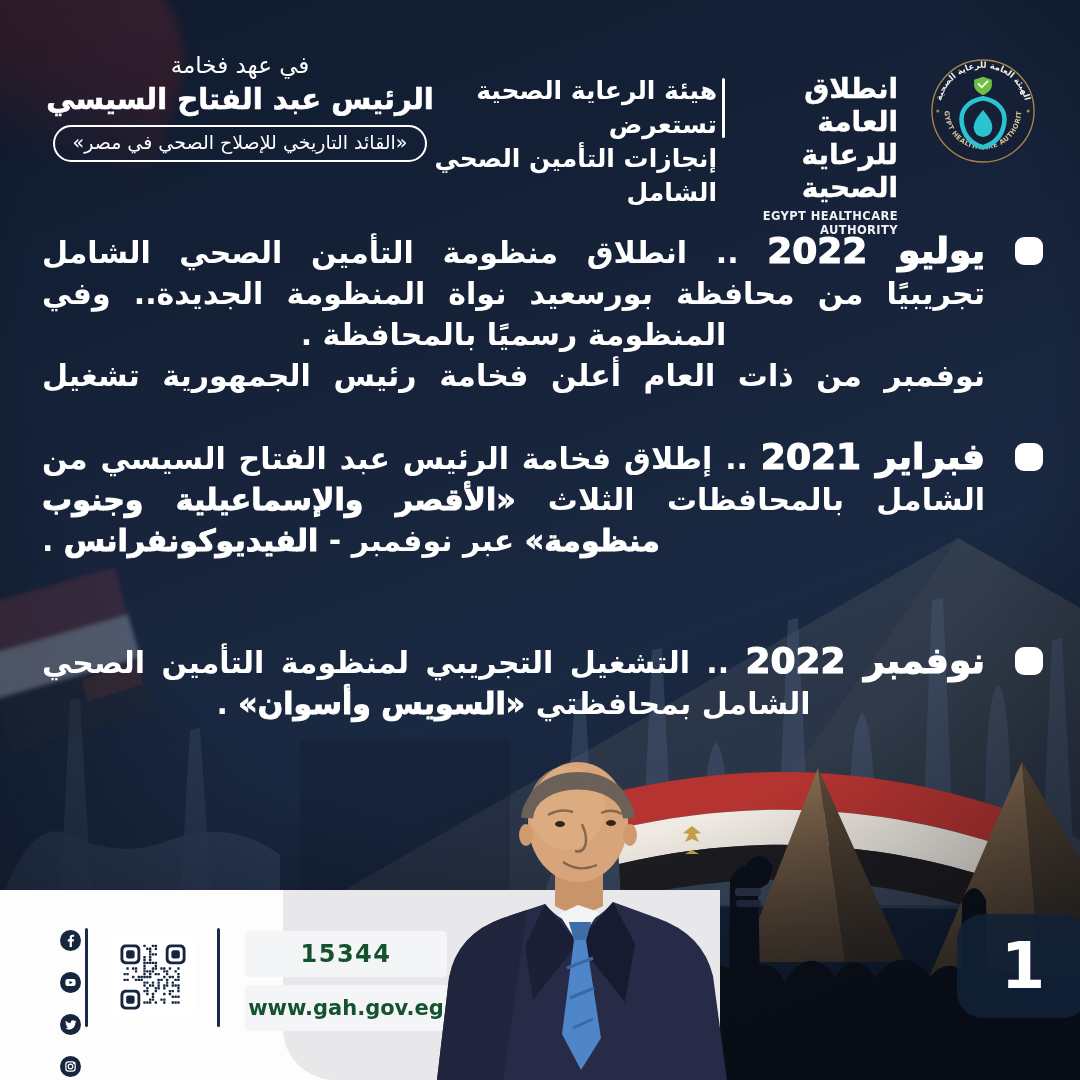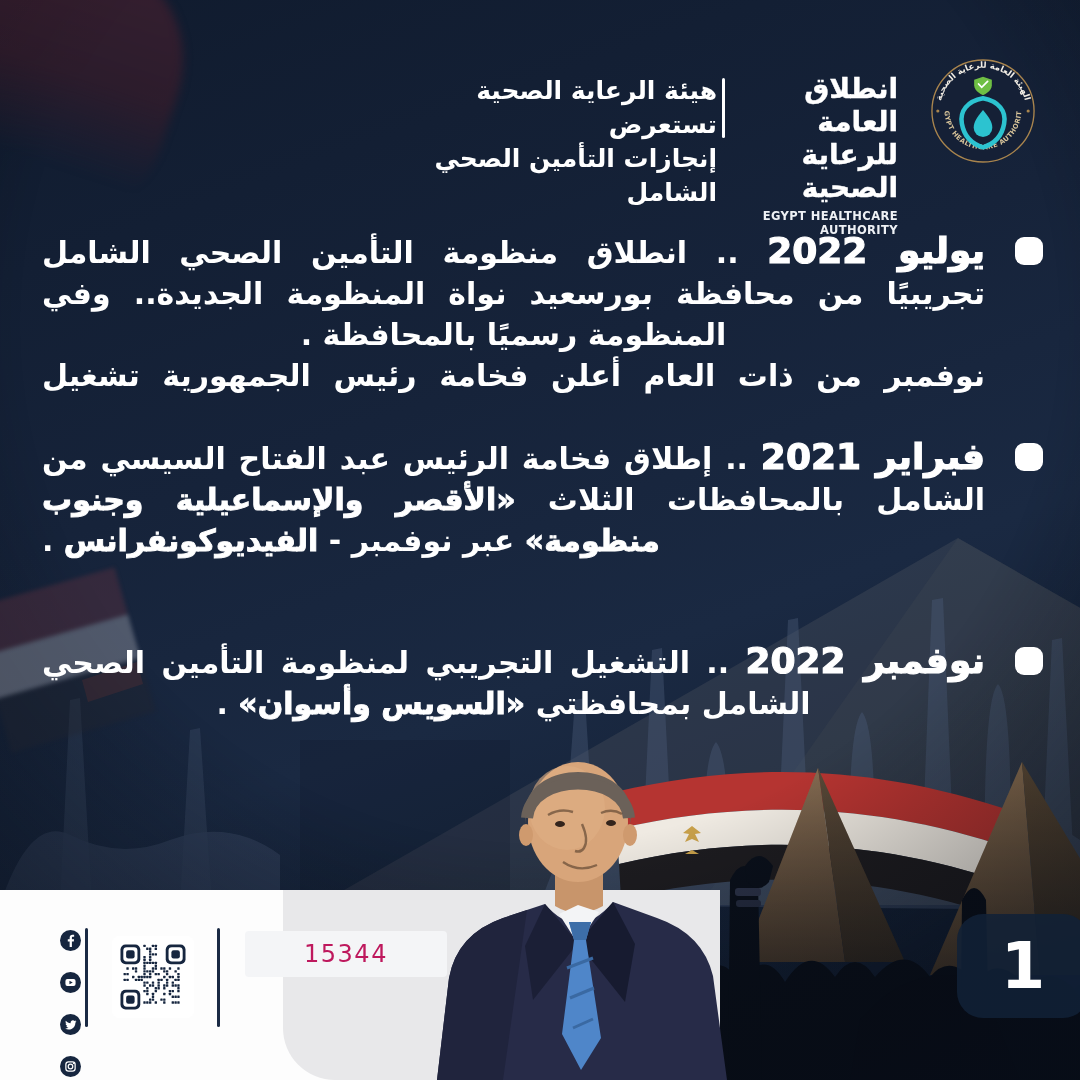--- a/index.html
+++ b/index.html
@@ -31,21 +31,21 @@
   .marker{position:absolute;right:-58px;top:7px;width:28px;height:28px;border-radius:9px;background:#fff;}
   
   .white-band{left:0;top:890px;width:720px;height:190px;background:#fdfdfd;z-index:6;}
   .gray-blob{left:283px;top:890px;width:437px;height:190px;background:#e8e8ea;
              border-radius:0 0 0 52px;z-index:6;}
   .socials{left:60px;top:930px;width:22px;z-index:7;display:flex;flex-direction:column;gap:21px;}
   .sicon{width:21px;height:21px;}
   .foot-div{top:928px;width:3px;height:99px;background:#1a2a44;border-radius:2px;z-index:7;}
   #qr{left:112px;top:936px;width:82px;height:82px;z-index:7;}
   .pill{left:245px;width:202px;height:46px;background:#f4f5f7;border-radius:4px;z-index:7;
-        display:flex;align-items:center;justify-content:center;color:#be185d;font-weight:400;}
+        display:flex;align-items:center;justify-content:center;color:#14532d;font-weight:700;}
   .pill.hot{top:931px;font-size:24px;letter-spacing:1.5px;}
   .pill.web{top:985px;font-size:21px;}
   .page-box{left:957px;top:914px;width:132px;height:104px;background:rgba(17,33,55,.88);
             border-radius:26px;z-index:6;display:flex;align-items:center;justify-content:center;
             color:#fff;font-size:64px;font-weight:700;}
   
   #bg-art{left:0;top:0;z-index:1;}
   #sisi{left:415px;top:738px;width:335px;height:342px;z-index:8;}
   .corner-flag{left:-55px;top:-45px;width:230px;height:260px;z-index:2;opacity:.5;filter:blur(5px);
                transform:rotate(18deg);background:linear-gradient(180deg,#5a2230 0%,#471c28 45%,transparent 80%);
@@ -123,20 +123,25 @@
       <path d="M745,866 q14,-20 28,0 l-4,16 q-10,12 -22,0 Z"></path>
       <path d="M960,1080 L962,900 q12,-24 24,0 L990,1080 Z"></path>
       <path d="M860,1020 q50,-60 120,-40 l40,100 l-170,0 Z" opacity=".9"></path>
       <rect x="735" y="888" width="26" height="8" rx="3" fill="#2b3248"></rect>
       <rect x="736" y="900" width="25" height="7" rx="3" fill="#242b3f"></rect>
     </g>
 
     <rect x="0" y="0" width="1080" height="1080" fill="url(#vign)"></rect>
   </svg>
 
+  <div class="abs era">
+    <div class="era-l1">في عهد فخامة</div>
+    <div class="era-l2">الرئيس عبد الفتاح السيسي</div>
+    <div class="era-badge">«القائد التاريخي للإصلاح الصحي في مصر»</div>
+  </div>
 
   <div class="abs main-title">
     <div>هيئة الرعاية الصحية تستعرض</div>
     <div>إنجازات التأمين الصحي الشامل</div>
   </div>
 
   <div class="abs hdr-div"></div>
 
   <div class="abs auth">
     <div class="auth-ar">انطلاق العامة</div>
@@ -345,20 +350,23 @@
         <rect x="21.08" y="23.08" width=".84" height=".84" rx=".18"></rect>
         <rect x="22.08" y="23.08" width=".84" height=".84" rx=".18"></rect>
         <rect x="23.08" y="23.08" width=".84" height=".84" rx=".18"></rect>
       </g>
   </svg>
   <div class="abs foot-div" style="left:217px;"></div>
 
   <div class="abs pill hot">
     <span>15344</span>
   </div>
+  <div class="abs pill web">
+    <span>www.gah.gov.eg</span>
+  </div>
 
   <div class="abs page-box">
     <span>1</span>
   </div>
 
   <svg id="sisi" class="abs" viewBox="0 0 335 342">
     <g>
 
       <path d="M140,120 L140,168 Q163,182 188,168 L188,118 Q163,140 140,120 Z" fill="#c8956b"></path>
 

